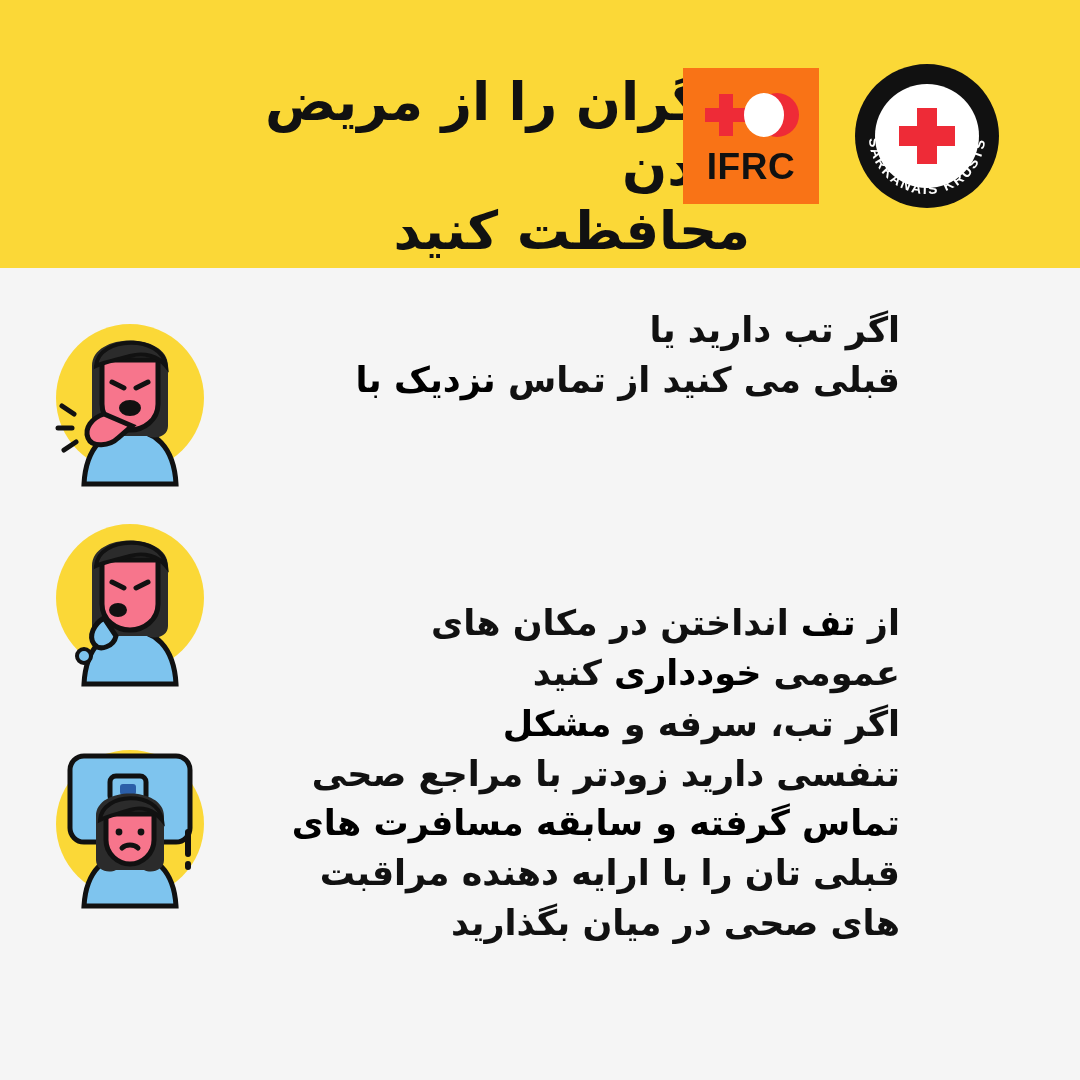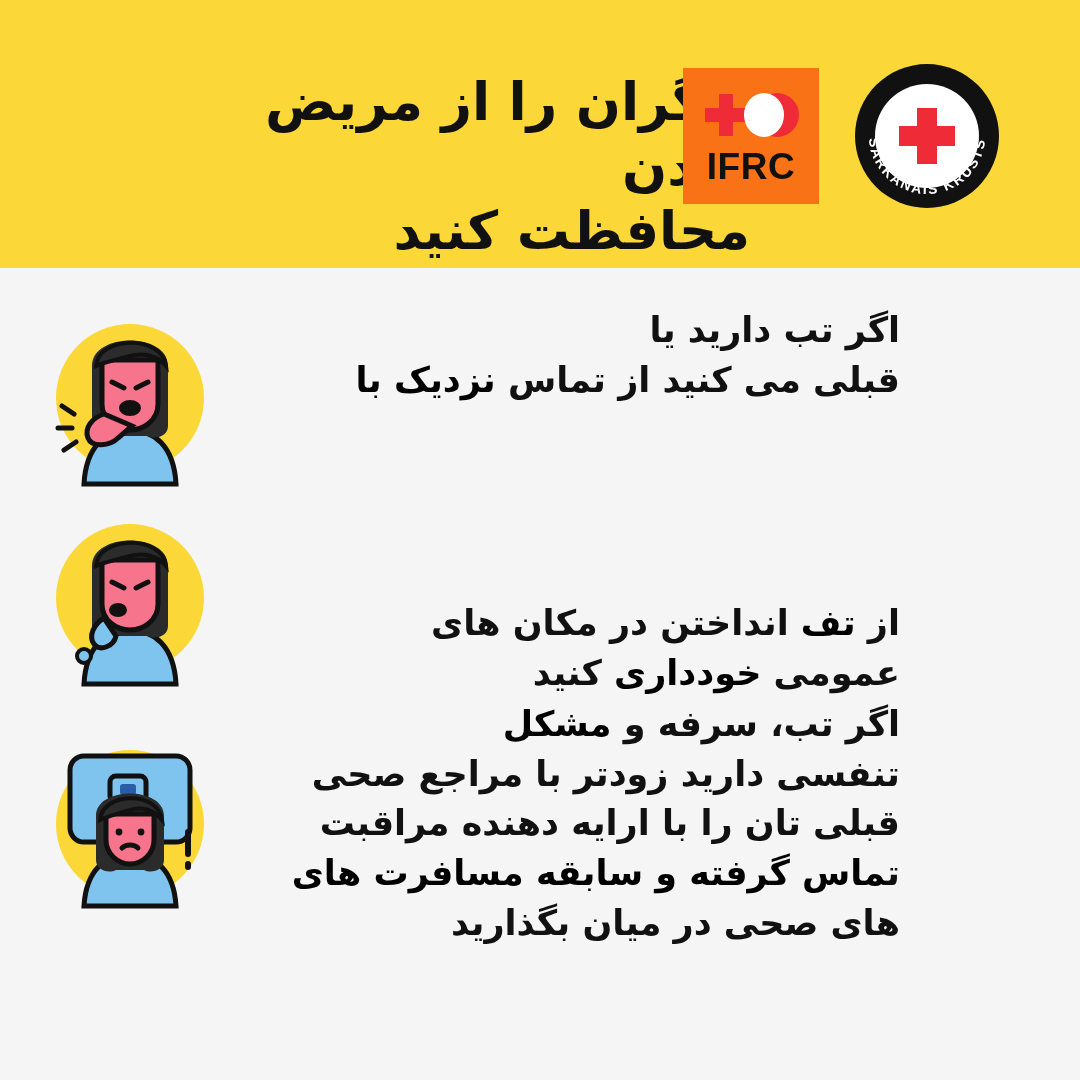--- a/index.html
+++ b/index.html
@@ -281,17 +281,17 @@
 
       <g stroke="#111" stroke-width="6" stroke-linecap="round">
         <path d="M148 100 l0 22"></path>
         <path d="M148 132 l0 3"></path>
       </g>
     </svg>
   </div>
   <div class="row-text">
       <div><span>اگر تب، سرفه و </span><span class="hl">مشکل</span></div>
       <div><span>تنفسی دارید زودتر با مراجع صحی</span></div>
+      <div><span>ت</span><span class="hl">ماس گرفته و سابقه مسافرت های</span></div>
       <div><span>قبلی تان را با ارایه دهنده مراقبت</span></div>
-      <div><span>ت</span><span class="hl">ماس گرفته و سابقه مسافرت های</span></div>
       <div><span>های صحی در میان بگذارید</span></div>
     </div>
 </div>
 
 </body></html>

